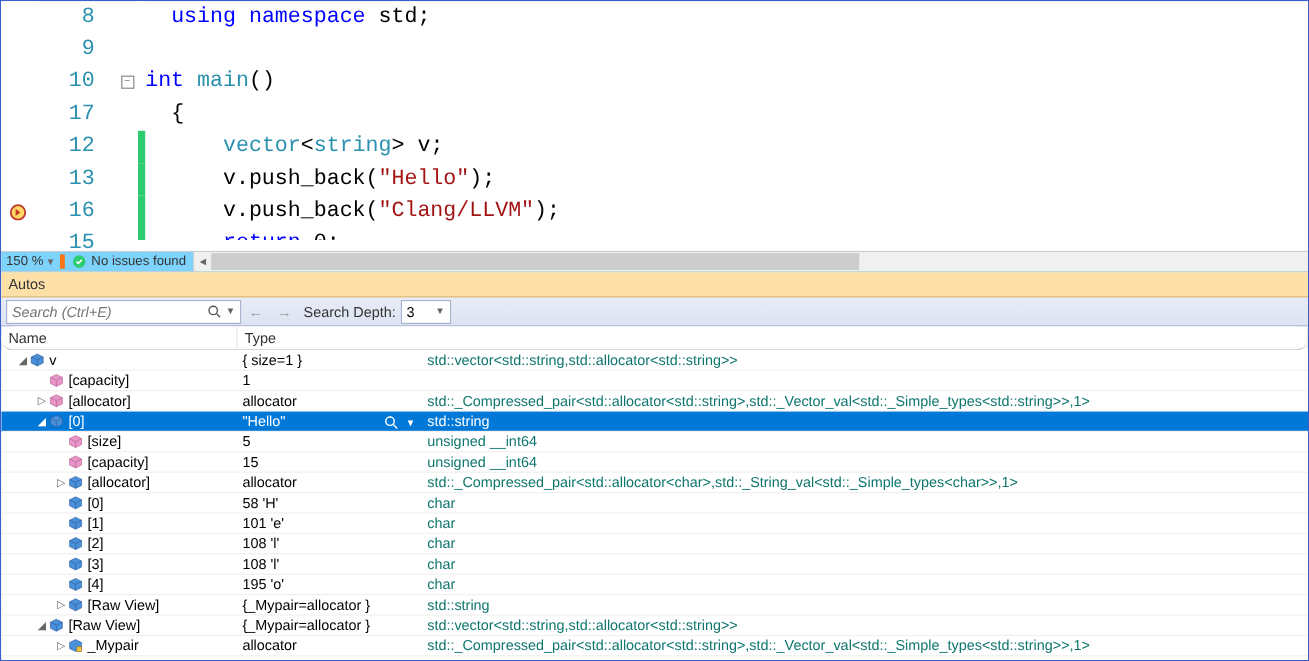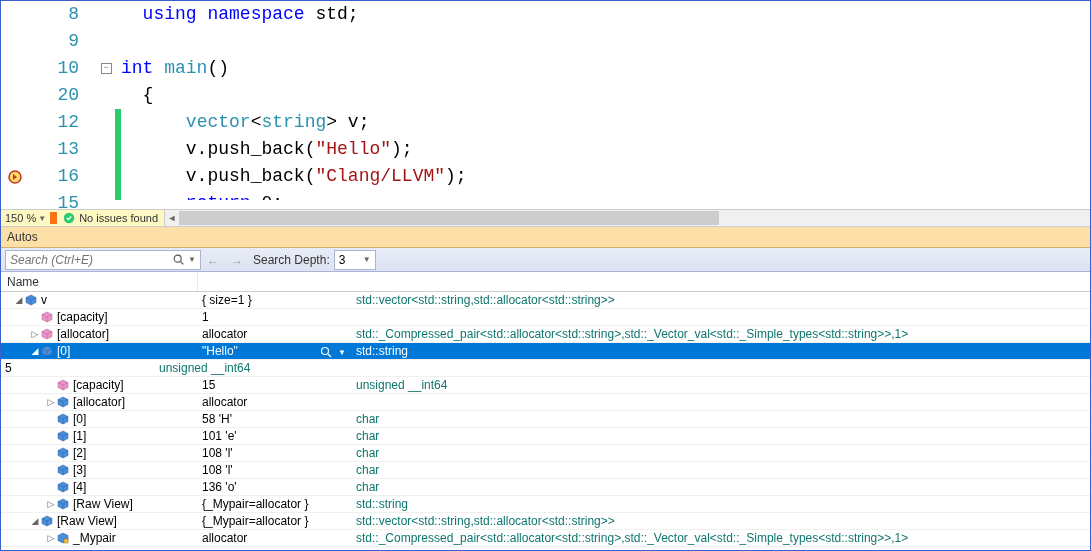--- a/index.html
+++ b/index.html
@@ -15,37 +15,37 @@
 .fold-minus { width:11px; height:11px; border:1px solid #888; background:#fff; font-size:9px; line-height:9px; text-align:center; color:#888; cursor:pointer; }
 .change-bar { width:6px; background:#fff; display:flex; flex-direction:column; }
 .change-row { height:27px; }
 .change-green { background:#2ecc71; }
 .code { flex:1; font-size:18px; line-height:27px; white-space:pre; position:relative; }
 .code-line { height:27px; }
 .kw { color:#0000ff; }
 .cls { color:#2b91af; }
 .str { color:#a31515; }
 .plain { color:#000; }
-.status-strip { height:18px; background:#fef9c3; border-top:1px solid #ccc; border-bottom:1px solid #ccc; display:flex; align-items:center; font-family:'Segoe UI',sans-serif; font-size:11px; color:#333; }
+.status-strip { height:18px; background:#7dd3fc; border-top:1px solid #ccc; border-bottom:1px solid #ccc; display:flex; align-items:center; font-family:'Segoe UI',sans-serif; font-size:11px; color:#333; }
 .zoom-box { padding:0 4px; display:flex; align-items:center; gap:2px; }
 .zoom-dd { font-size:8px; color:#666; }
-.issues { display:flex; align-items:center; gap:4px; padding:0 6px; border-left:7px solid #f97316; }
+.issues { display:flex; align-items:center; gap:4px; padding:0 6px; border-left:4px solid #f97316; }
 .check-icon { width:12px; height:12px; }
 .hscroll-track { flex:1; background:#f0f0f0; border-left:1px solid #ccc; position:relative; height:16px; }
 .hscroll-thumb { position:absolute; left:14px; top:1px; height:14px; width:540px; background:#cdcdcd; }
 .hscroll-btn { width:14px; height:14px; background:#f0f0f0; display:flex; align-items:center; justify-content:center; color:#666; font-size:9px; position:absolute; top:1px; }
 .panel-header { height:21px; background:#fce0a8; border-bottom:1px solid #d4b06a; display:flex; align-items:center; padding:0 6px; font-family:'Segoe UI',sans-serif; font-size:12px; color:#333; }
 .toolbar { height:24px; background:linear-gradient(#e8ecf7,#dde3f2); border-bottom:1px solid #a8b4d0; display:flex; align-items:center; padding:0 4px; font-family:'Segoe UI',sans-serif; font-size:12px; }
 .search-box { width:196px; height:20px; border:1px solid #a8b4d0; background:#fff; display:flex; align-items:center; padding:0 4px; }
 .search-input { flex:1; border:none; outline:none; font-size:12px; color:#666; font-style:italic; background:transparent; }
 .search-icon { width:14px; height:14px; color:#555; }
 .nav-btn { width:22px; height:20px; display:flex; align-items:center; justify-content:center; color:#999; margin:0 1px; }
 .depth-label { margin-left:4px; color:#333; }
 .depth-combo { margin-left:4px; width:42px; height:20px; border:1px solid #a8b4d0; background:#fff; display:flex; align-items:center; padding:0 4px; justify-content:space-between; }
-.grid-head { height:20px; background:#fff; border-bottom:1px solid #ccc; display:flex; font-family:'Segoe UI',sans-serif; font-size:12px; color:#333; }
+.grid-head { height:20px; background:#fff; border-bottom:1px solid #ccc; display:flex; font-family:'Segoe UI',sans-serif; font-size:12px; color:#333;border-radius:10px; }
 .grid-head > div { padding:0 6px; line-height:20px; border-right:1px solid #e8e8e8; }
 .col-n { width:197px; }
 .col-v { width:152px; }
 .col-t { flex:1; }
 .grid-body { height:256px; overflow:hidden; background:#fff; font-family:'Segoe UI',sans-serif; font-size:12px; }
 .grid-row { height:17px; display:flex; align-items:center; border-bottom:1px solid #f0f0f0; }
 .grid-row.selected { background:#0078d7; color:#fff; }
 .cell-n { width:197px; display:flex; align-items:center; overflow:hidden; white-space:nowrap; }
 .cell-v { width:152px; padding:0 4px; overflow:hidden; white-space:nowrap; position:relative; }
 .cell-t { flex:1; padding:0 6px; overflow:hidden; white-space:nowrap; color:#0f766e; }
@@ -73,21 +73,21 @@
           <circle cx="7" cy="7" r="6" fill="#ffd966" stroke="#c0392b" stroke-width="1.5"></circle>
           <path d="M5 4 L9 7 L5 10 Z" fill="#c0392b"></path>
         </svg>
       </div>
       <div class="gutter-row" style="height: 10px;"></div>
     </div>
   <div class="line-numbers" id="ln-gutter">
       <div>8</div>
       <div>9</div>
       <div>10</div>
-      <div>20</div>
+      <div>17</div>
       <div>12</div>
       <div>13</div>
       <div>16</div>
       <div style="height: 10px;">15</div>
     </div>
   <div class="fold-col" id="fold-gutter">
       <div class="fold-row"></div>
       <div class="fold-row"></div>
       <div class="fold-row">
         <div class="fold-minus">−</div>
@@ -146,20 +146,21 @@
   <div class="nav-btn">→</div>
   <span class="depth-label">Search Depth:</span>
   <div class="depth-combo">
     <span>3</span>
     <span style="font-size:8px;color:#666;">▼</span>
   </div>
 </div>
 
 <div class="grid-head">
   <div class="col-n">Name</div>
+  <div class="col-t">Type</div>
 </div>
 
 <div class="grid-body" id="grid-body">
     <div class="grid-row">
       <div class="cell-n">
         <span style="width:12px;display:inline-block"></span>
         <span class="exp">◢</span>
         <span class="node-icon"><svg viewBox="0 0 12 12">
             <path d="M6 1 L11 3.5 L11 8.5 L6 11 L1 8.5 L1 3.5 Z" fill="#4a90d9" stroke="#2c5aa0" stroke-width="0.5"></path>
             <path d="M1 3.5 L6 6 L11 3.5 M6 6 L6 11" stroke="#2c5aa0" stroke-width="0.5" fill="none"></path>
@@ -207,20 +208,31 @@
           </svg></span>
         <span>[0]</span>
       </div>
       <div class="cell-v"><span>"Hello"</span><svg class="magnify" viewBox="0 0 12 12">
           <circle cx="5" cy="5" r="3.5" stroke="#fff" stroke-width="1.2" fill="none"></circle>
           <line x1="8" y1="8" x2="11" y2="11" stroke="#fff" stroke-width="1.2"></line>
         </svg><span class="magnify-dd">▼</span></div>
       <div class="cell-t">std::string</div>
     </div>
     <div class="grid-row">
+      <div class="cell-n">
+        <span style="width:12px;display:inline-block"></span>
+        <span class="ind"></span>
+        <span class="ind"></span>
+        <span class="ind" style="width:12px"></span>
+        <span class="node-icon"><svg viewBox="0 0 12 12">
+            <path d="M6 1 L11 3.5 L11 8.5 L6 11 L1 8.5 L1 3.5 Z" fill="#e896c8" stroke="#b05a90" stroke-width="0.5"></path>
+            <path d="M1 3.5 L6 6 L11 3.5 M6 6 L6 11" stroke="#b05a90" stroke-width="0.5" fill="none"></path>
+          </svg></span>
+        <span>[size]</span>
+      </div>
       <div class="cell-v">5</div>
       <div class="cell-t">unsigned __int64</div>
     </div>
     <div class="grid-row">
       <div class="cell-n">
         <span style="width:12px;display:inline-block"></span>
         <span class="ind"></span>
         <span class="ind"></span>
         <span class="ind" style="width:12px"></span>
         <span class="node-icon"><svg viewBox="0 0 12 12">
@@ -238,20 +250,21 @@
         <span class="ind"></span>
         <span class="ind"></span>
         <span class="exp">▷</span>
         <span class="node-icon"><svg viewBox="0 0 12 12">
             <path d="M6 1 L11 3.5 L11 8.5 L6 11 L1 8.5 L1 3.5 Z" fill="#4a90d9" stroke="#2c5aa0" stroke-width="0.5"></path>
             <path d="M1 3.5 L6 6 L11 3.5 M6 6 L6 11" stroke="#2c5aa0" stroke-width="0.5" fill="none"></path>
           </svg></span>
         <span>[allocator]</span>
       </div>
       <div class="cell-v">allocator</div>
+      <div class="cell-t">std::_Compressed_pair&lt;std::allocator&lt;char&gt;,std::_String_val&lt;std::_Simple_types&lt;char&gt;&gt;,1&gt;</div>
     </div>
     <div class="grid-row">
       <div class="cell-n">
         <span style="width:12px;display:inline-block"></span>
         <span class="ind"></span>
         <span class="ind"></span>
         <span class="ind" style="width:12px"></span>
         <span class="node-icon"><svg viewBox="0 0 12 12">
             <path d="M6 1 L11 3.5 L11 8.5 L6 11 L1 8.5 L1 3.5 Z" fill="#4a90d9" stroke="#2c5aa0" stroke-width="0.5"></path>
             <path d="M1 3.5 L6 6 L11 3.5 M6 6 L6 11" stroke="#2c5aa0" stroke-width="0.5" fill="none"></path>
@@ -311,21 +324,21 @@
         <span style="width:12px;display:inline-block"></span>
         <span class="ind"></span>
         <span class="ind"></span>
         <span class="ind" style="width:12px"></span>
         <span class="node-icon"><svg viewBox="0 0 12 12">
             <path d="M6 1 L11 3.5 L11 8.5 L6 11 L1 8.5 L1 3.5 Z" fill="#4a90d9" stroke="#2c5aa0" stroke-width="0.5"></path>
             <path d="M1 3.5 L6 6 L11 3.5 M6 6 L6 11" stroke="#2c5aa0" stroke-width="0.5" fill="none"></path>
           </svg></span>
         <span>[4]</span>
       </div>
-      <div class="cell-v">136 'o'</div>
+      <div class="cell-v">195 'o'</div>
       <div class="cell-t">char</div>
     </div>
     <div class="grid-row">
       <div class="cell-n">
         <span style="width:12px;display:inline-block"></span>
         <span class="ind"></span>
         <span class="ind"></span>
         <span class="exp">▷</span>
         <span class="node-icon"><svg viewBox="0 0 12 12">
             <path d="M6 1 L11 3.5 L11 8.5 L6 11 L1 8.5 L1 3.5 Z" fill="#4a90d9" stroke="#2c5aa0" stroke-width="0.5"></path>

